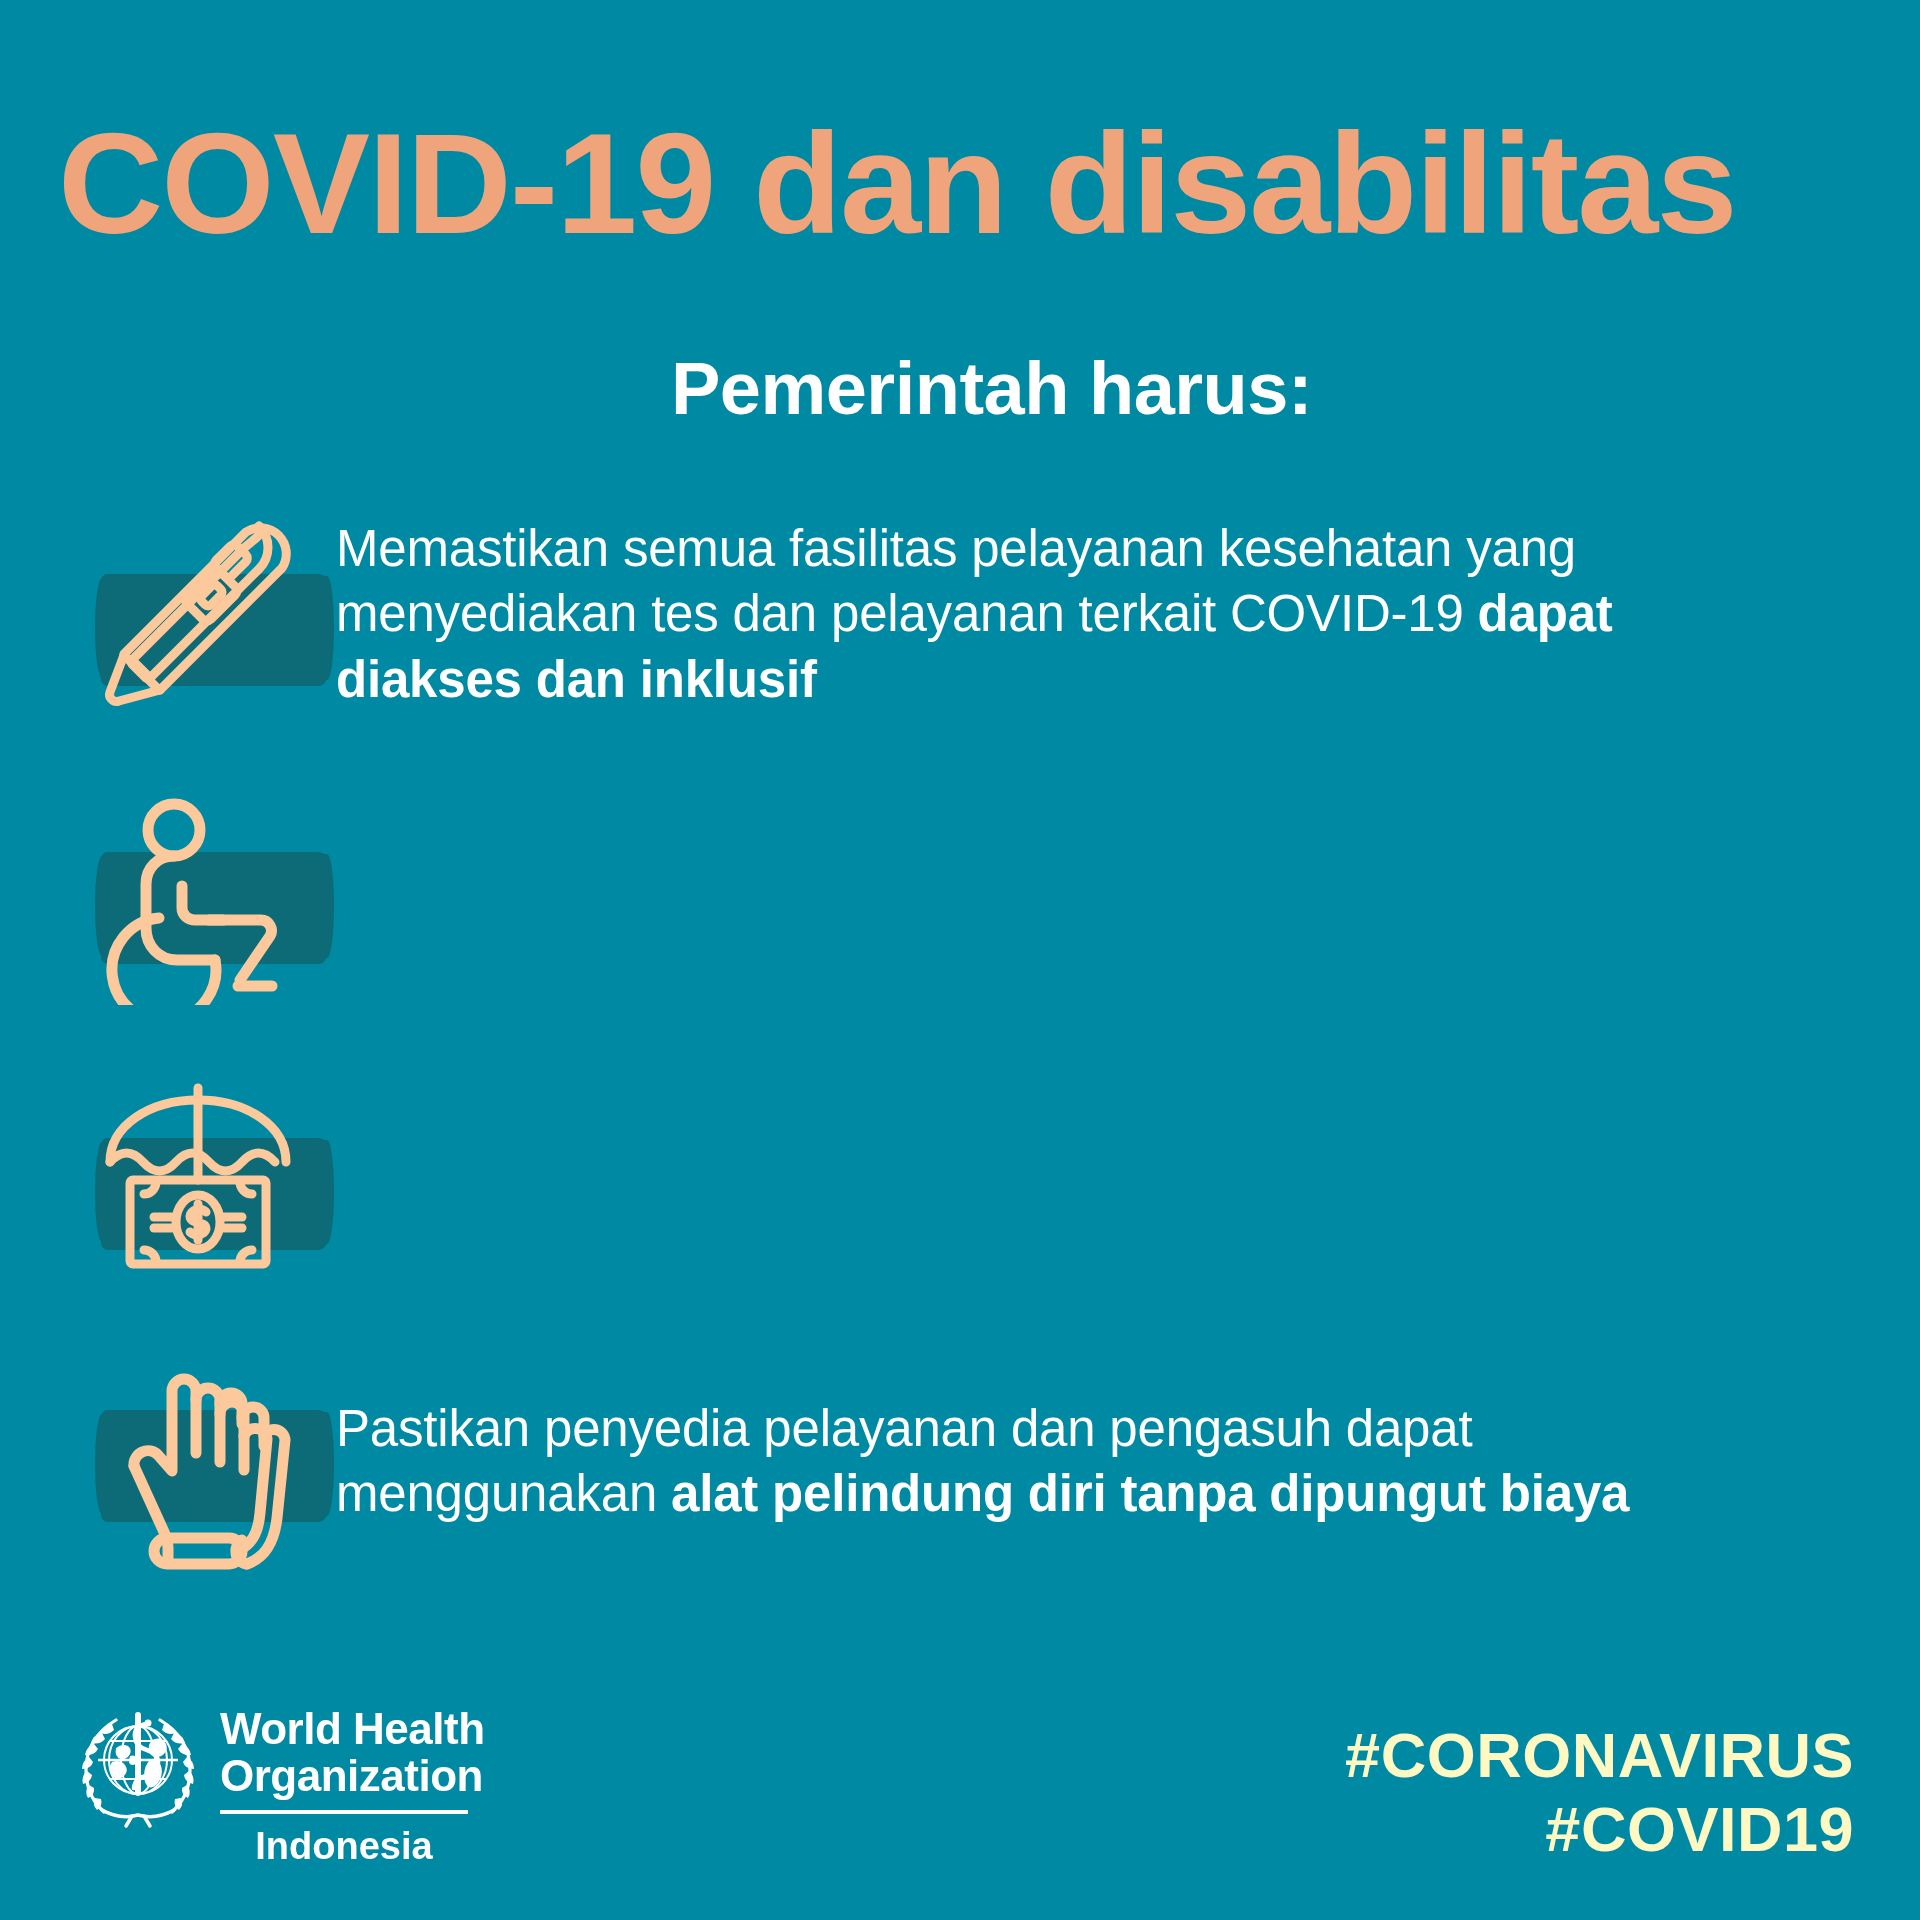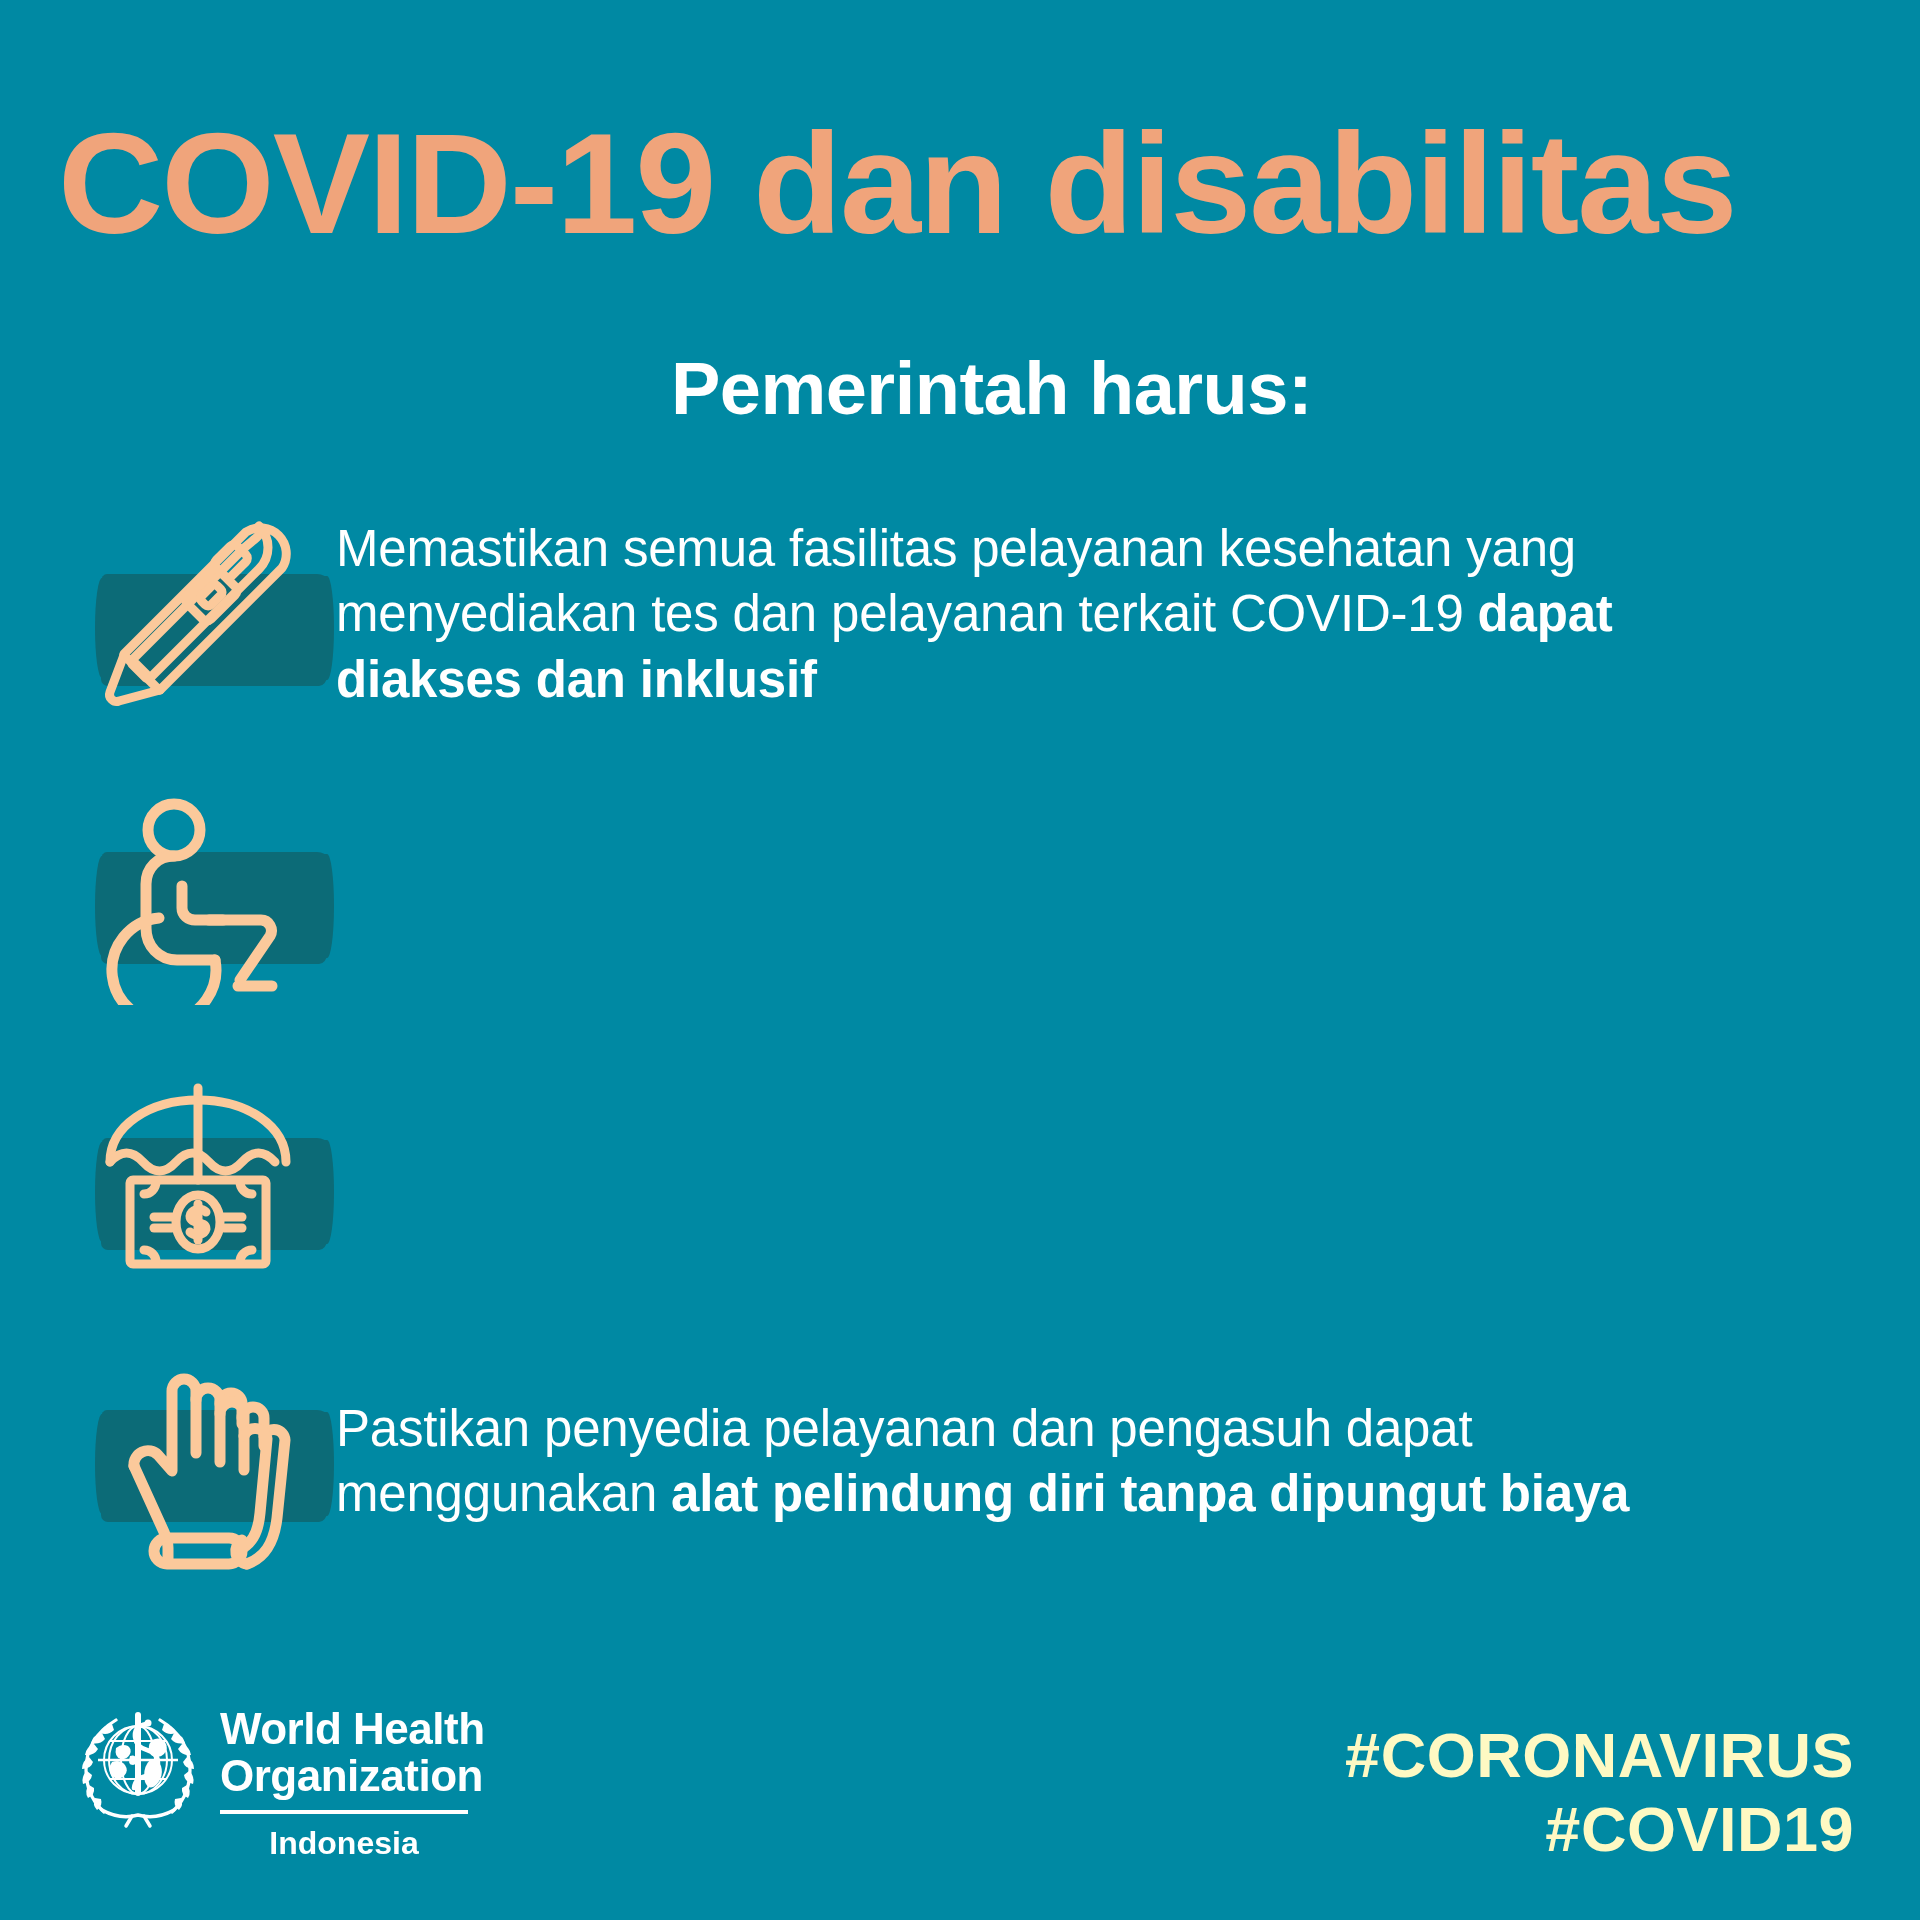--- a/index.html
+++ b/index.html
@@ -147,21 +147,21 @@
     letter-spacing: -0.5px;
   }
   #who-rule {
     width: 248px;
     height: 4px;
     background: #ffffff;
     margin: 11px 0 11px 0;
   }
   #who-country {
     color: #ffffff;
-    font-size: 32px;
+    font-size: 38px;
     font-weight: bold;
     letter-spacing: 0px;
     text-align: center;
     width: 248px;
   }
 
   #hashtags {
     position: absolute;
     right: 66px;
     top: 1718px;

